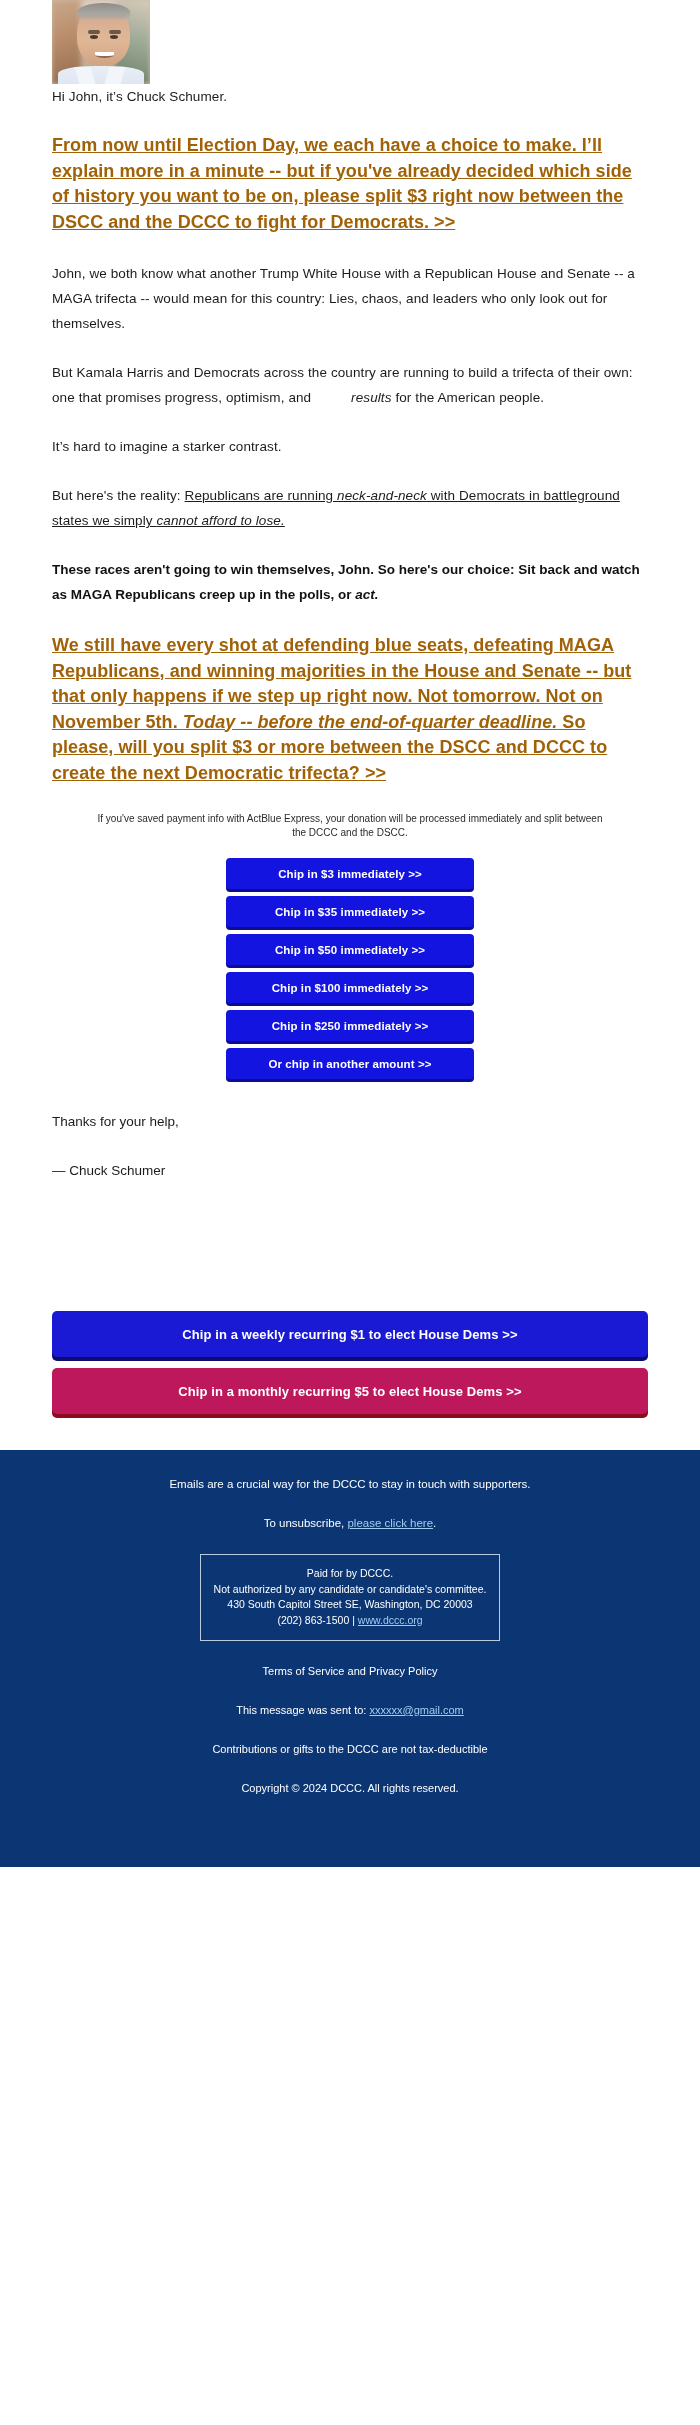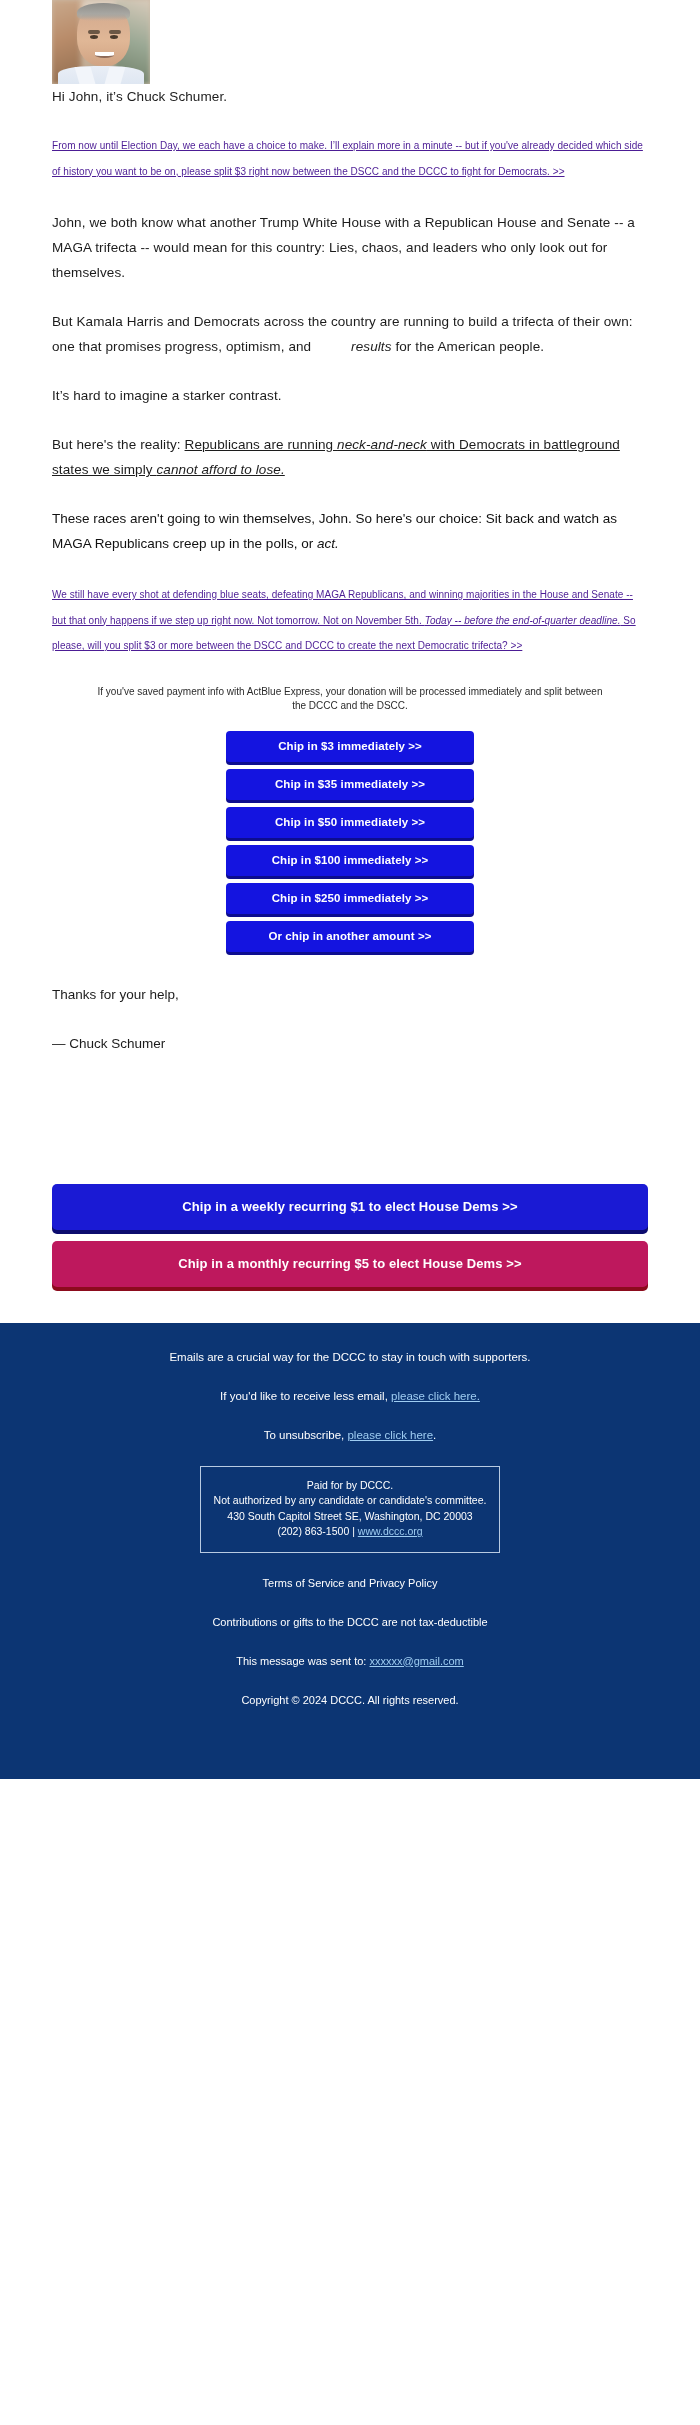--- a/index.html
+++ b/index.html
@@ -105,40 +105,40 @@
     font-size: 13.5px;
     line-height: 25px;
     color: #1c1c1c;
     margin: 0 0 24px 0;
     letter-spacing: 0.1px;
   }
   .greeting { margin-top: 28px; margin-bottom: 30px; }
 
   a.bluelink,
   p.bluelink {
-    color: #4c1d95;
-    font-weight: normal;
+    color: #a16207;
+    font-weight: bold;
     text-decoration: underline;
-    font-size: 10px;
+    font-size: 18px;
     line-height: 25.5px;
     display: block;
     margin: 0 0 26px 0;
     letter-spacing: 0.05px;
   }
   a.bluelink { cursor: pointer; }
   a.bluelink i, p.bluelink i { font-style: italic; }
 
   .underline-para {
     text-decoration: none;
   }
   .underline-para .u { text-decoration: underline; }
   .underline-para .u i { font-style: italic; }
 
   .bold-para {
-    font-weight: normal;
+    font-weight: bold;
     font-size: 13.5px;
     line-height: 25px;
     color: #111;
     margin: 0 0 26px 0;
   }
   .bold-para i { font-style: italic; }
   em.it { font-style: italic; margin-left: 36px; }
 
   
   .actblue-note {
@@ -320,34 +320,33 @@
 
   <div class="recurring-stack">
     <a class="btn-recurring btn-weekly" href="#">Chip in a weekly recurring $1 to elect House Dems &gt;&gt;</a>
     <a class="btn-recurring btn-monthly" href="#">Chip in a monthly recurring $5 to elect House Dems &gt;&gt;</a>
   </div>
 
   <div class="footer">
 
     <p>Emails are a crucial way for the DCCC to stay in touch with supporters.</p>
 
-    <p><span>If you'd like to receive less email, </span><a href="#">please click here.</a></p>
 
     <p><span>To unsubscribe, </span><a href="#">please click here</a><span>.</span></p>
 
     <div class="disclaimer-box">
       <div class="line">Paid for by DCCC.</div>
       <div class="line">Not authorized by any candidate or candidate's committee.</div>
       <div class="line">430 South Capitol Street SE, Washington, DC 20003</div>
       <div class="line"><span>(202) 863-1500 | </span><a href="#">www.dccc.org</a></div>
     </div>
 
     <p class="small">Terms of Service and Privacy Policy</p>
 
+    <p class="small"><span>This message was sent to: </span><a href="#">xxxxxx@gmail.com</a></p>
+
     <p class="small">Contributions or gifts to the DCCC are not tax-deductible</p>
 
-    <p class="small"><span>This message was sent to: </span><a href="#">xxxxxx@gmail.com</a></p>
-
     <p class="small">Copyright © 2024 DCCC. All rights reserved.</p>
 
   </div>
 
 </div>
 
 </body></html>

